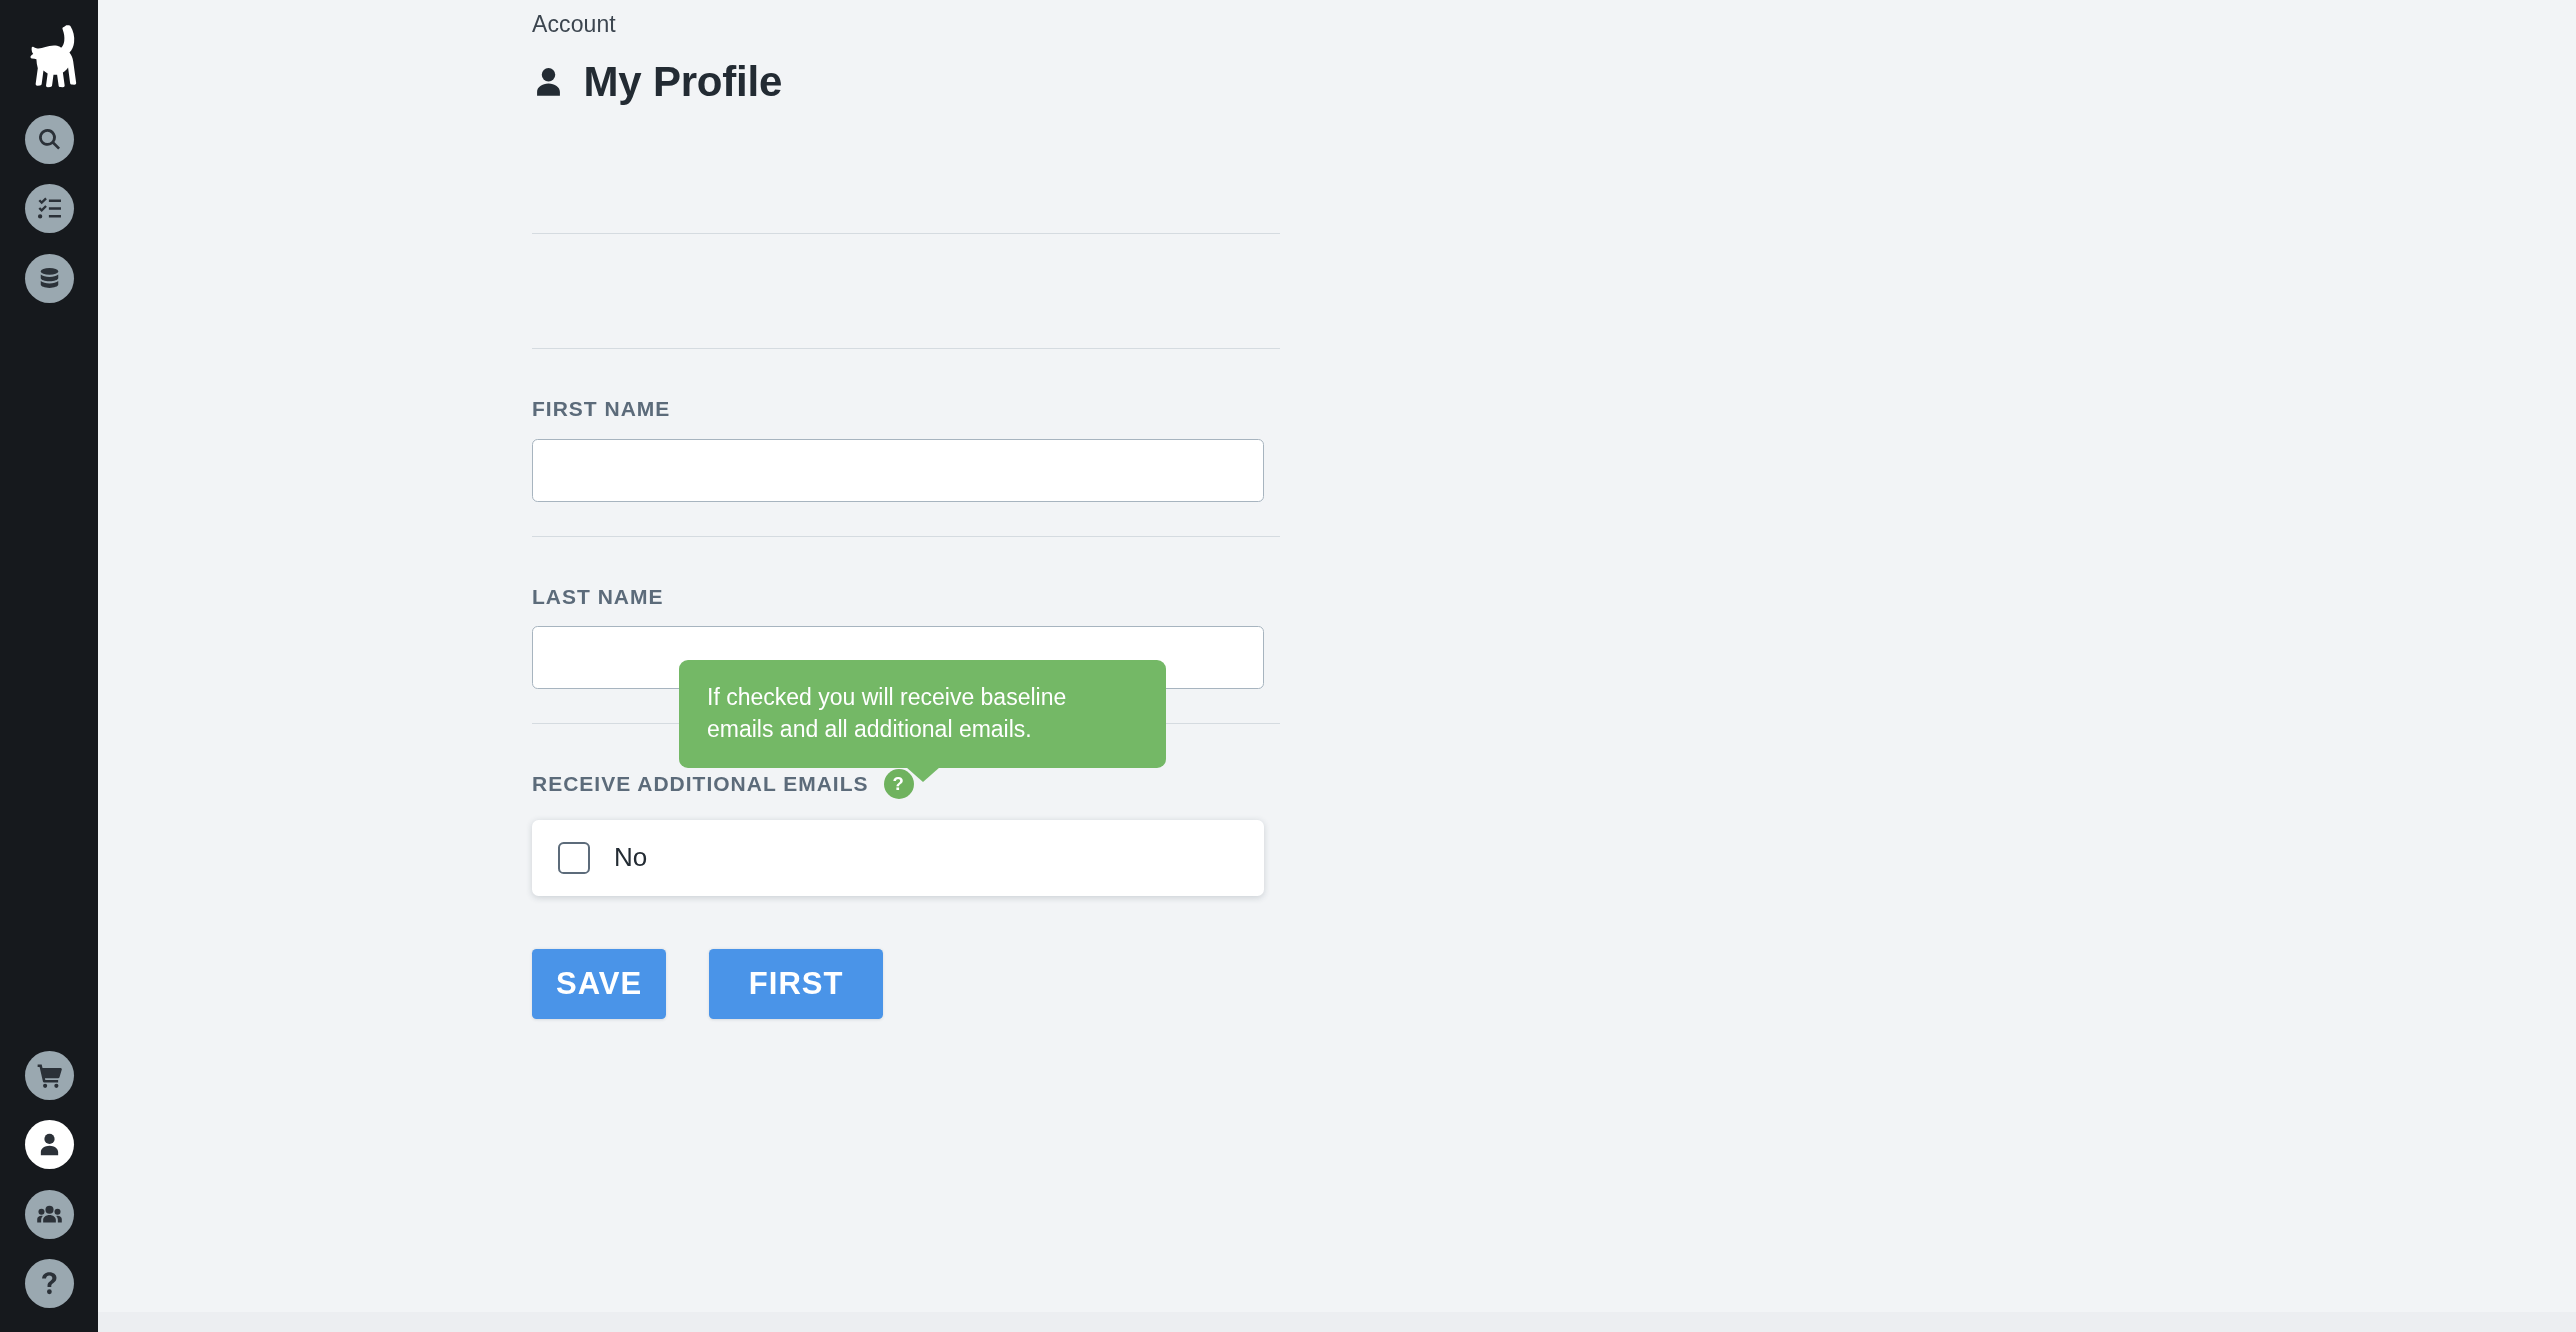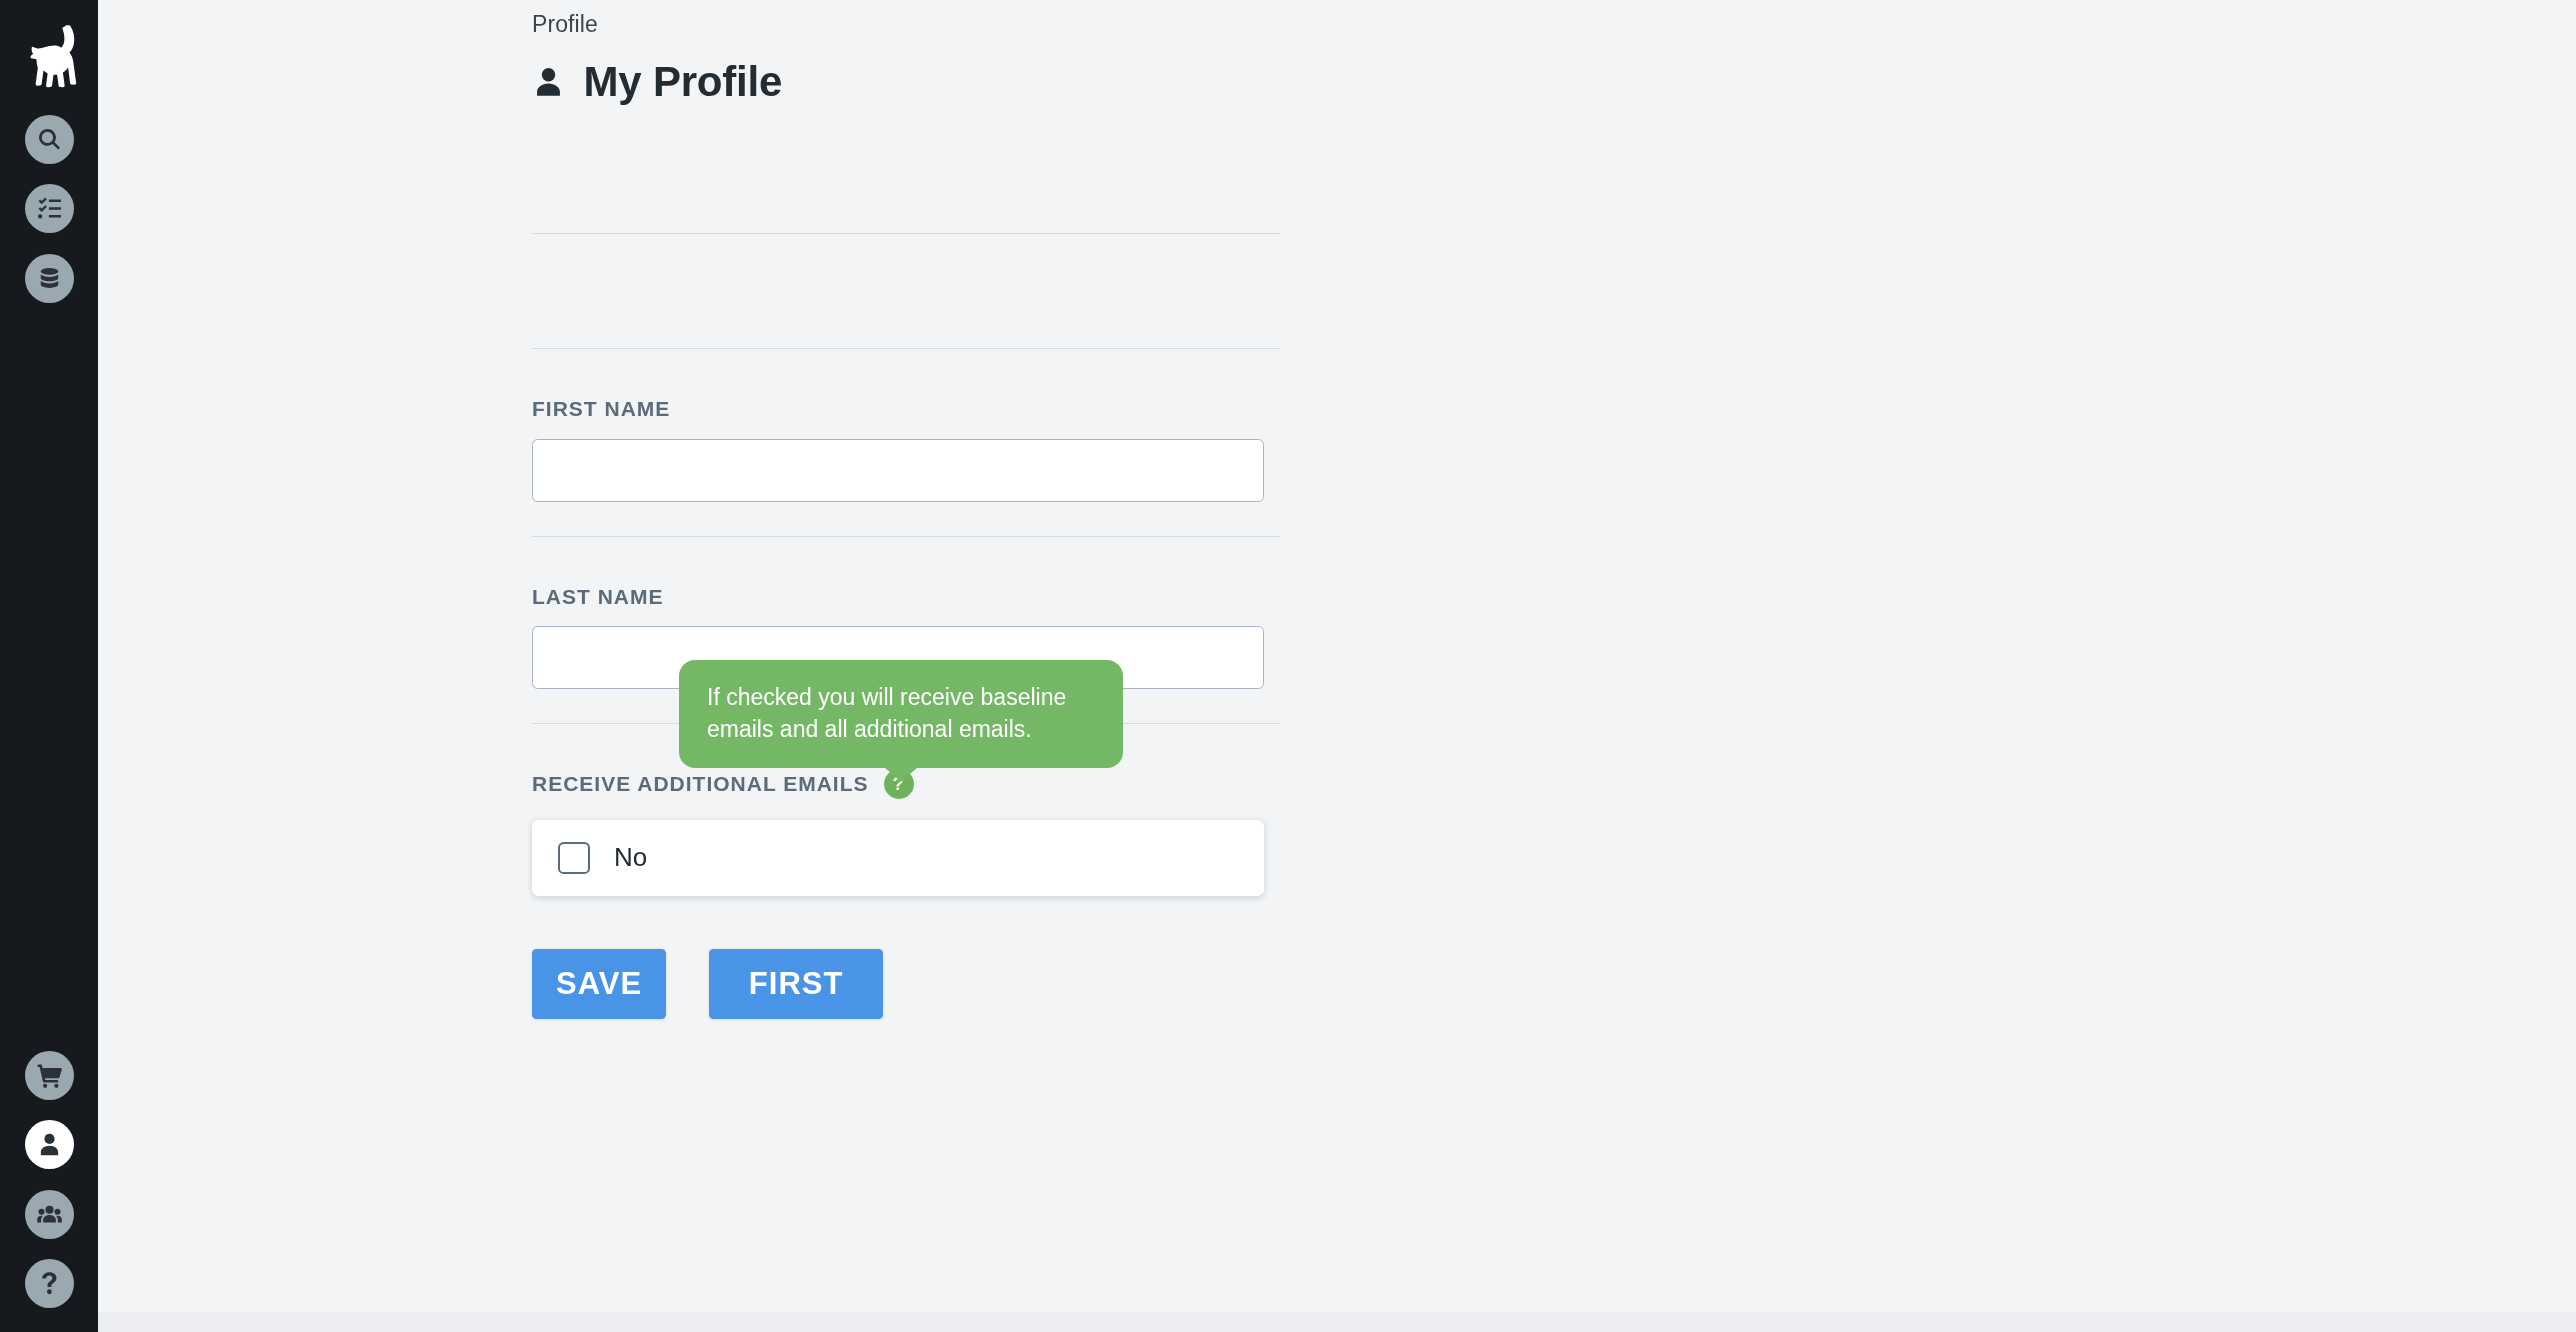--- a/index.html
+++ b/index.html
@@ -179,24 +179,24 @@
     justify-content: center;
     cursor: pointer;
     line-height: 1;
   }
 
   
   .tooltip {
     position: absolute;
     left: 147px;
     top: -109px;
-    width: 444px;
+    width: 487px;
     background: #74b866;
     color: #ffffff;
-    border-radius: 16px;
+    border-radius: 9px;
     padding: 20.4px 28px 22px 28px;
     font-size: 23px;
     line-height: 1.42;
     z-index: 10;
   }
   .tooltip::after {
     content: "";
     position: absolute;
     left: 50%;
     bottom: -14px;
@@ -346,21 +346,21 @@
             <path d="M11.9 1.2c-3.9 0-6.6 2.2-7 6h3.7c.3-1.8 1.5-2.8 3.2-2.8 1.7 0 2.9 1 2.9 2.4 0 1.2-.5 1.9-2.1 3-1.9 1.3-2.6 2.5-2.5 4.6v.9h3.6v-.7c0-1.3.4-2 2.1-3.1 2-1.3 2.9-2.7 2.9-4.9 0-3.2-2.7-5.4-6.8-5.4zM11.9 17.6a2.3 2.3 0 1 0 0 4.6 2.3 2.3 0 0 0 0-4.6z"></path>
           </svg>
         </span>
       </button>
 
     </div>
   </nav>
 
   <main class="content">
 
-    <div class="breadcrumb">Profile</div>
+    <div class="breadcrumb">Account</div>
 
     <div class="page-title-row">
       <span class="page-title-icon">
         <svg viewBox="0 0 24 24" xmlns="http://www.w3.org/2000/svg" aria-hidden="true">
           <circle cx="12" cy="6.3" r="4.9"></circle>
           <path d="M12 12.8c-4.6 0-8.3 2.7-8.3 6.1v2.8h16.6v-2.8c0-3.4-3.7-6.1-8.3-6.1z"></path>
         </svg>
       </span>
       <h1 class="page-title">My Profile</h1>
     </div>

